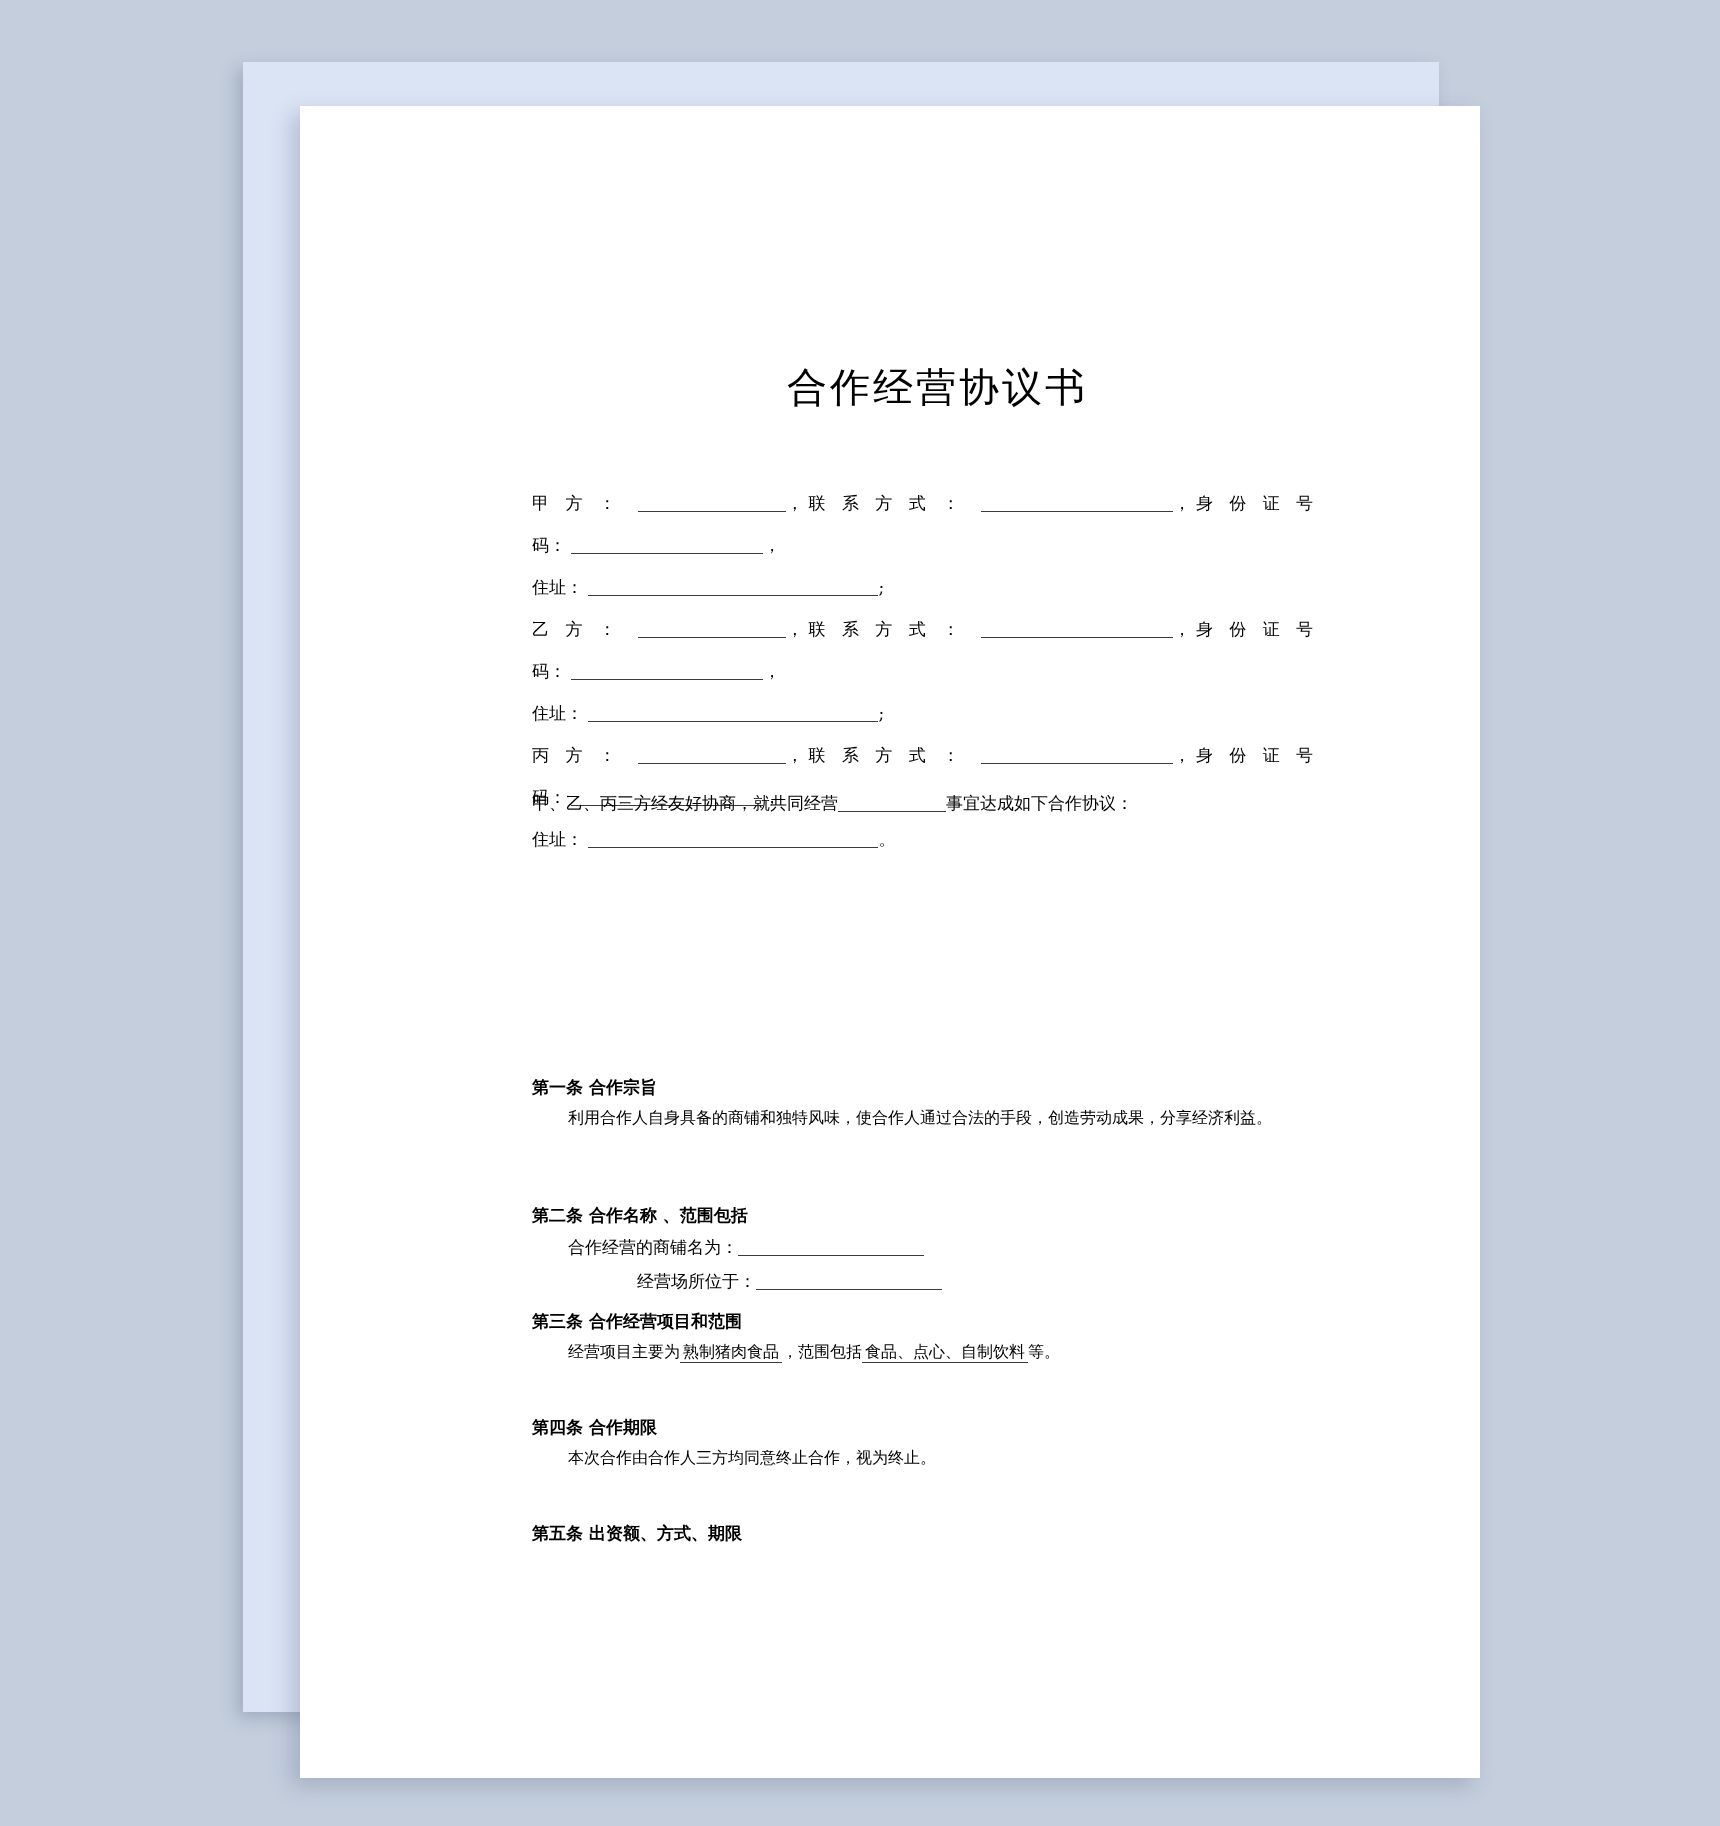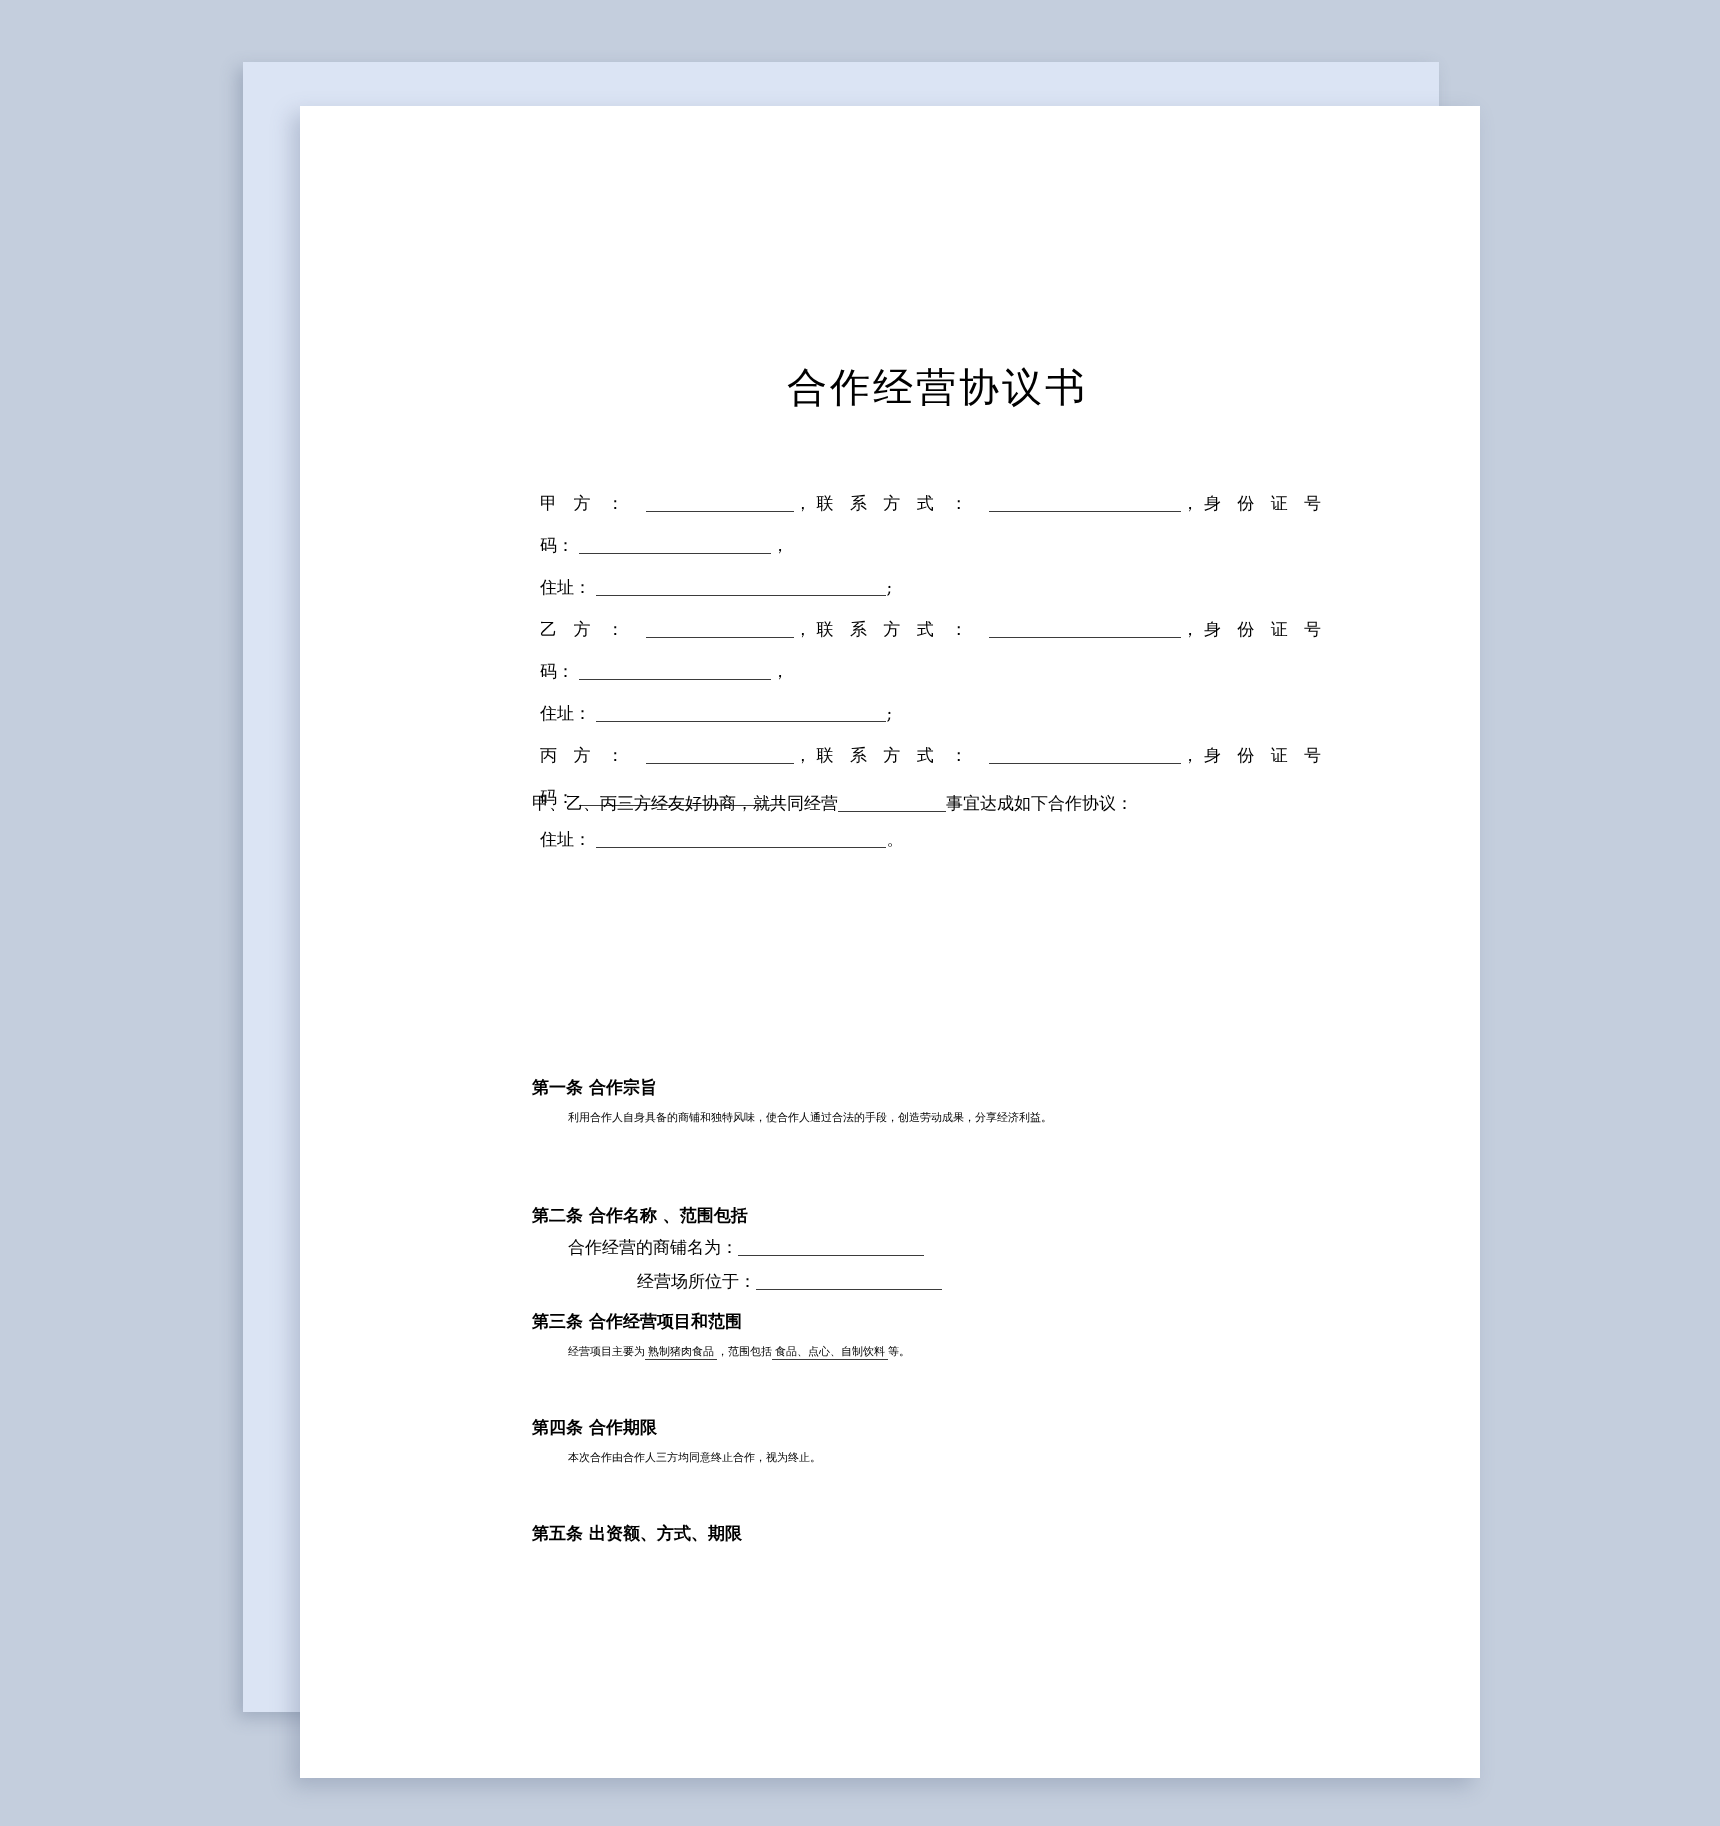--- a/index.html
+++ b/index.html
@@ -62,21 +62,20 @@
     letter-spacing: 3px;
     font-weight: 400;
     font-family: Liberation Mono, monospace;
   }
 
   .body-block {
     position: absolute;
     left: 232px;
     top: 376px;
     width: 720px;
-    margin-left: 8px;
   }
 
   
   .party-line {
     font-size: 17px;
     line-height: 42px;
     white-space: nowrap;
     font-family: "DejaVu Serif", "Liberation Serif", serif;
   }
   .spaced {
@@ -112,21 +111,21 @@
     left: 232px;
     width: 760px;
   }
   .sec-head {
     font-size: 17px;
     font-weight: bold;
     line-height: 30px;
     font-family: "DejaVu Serif", "Liberation Serif", serif;
   }
   .sec-body {
-    font-size: 11px;
+    font-size: 16px;
     line-height: 31px;
     font-family: "DejaVu Serif", "Liberation Serif", serif;
   }
   .indent2 { text-indent: 36px; }
 
   .ul {
     border-bottom: 1.3px solid #3b3b3b;
     padding: 0 3px 1px 3px;
   }
   .ul-blank {

